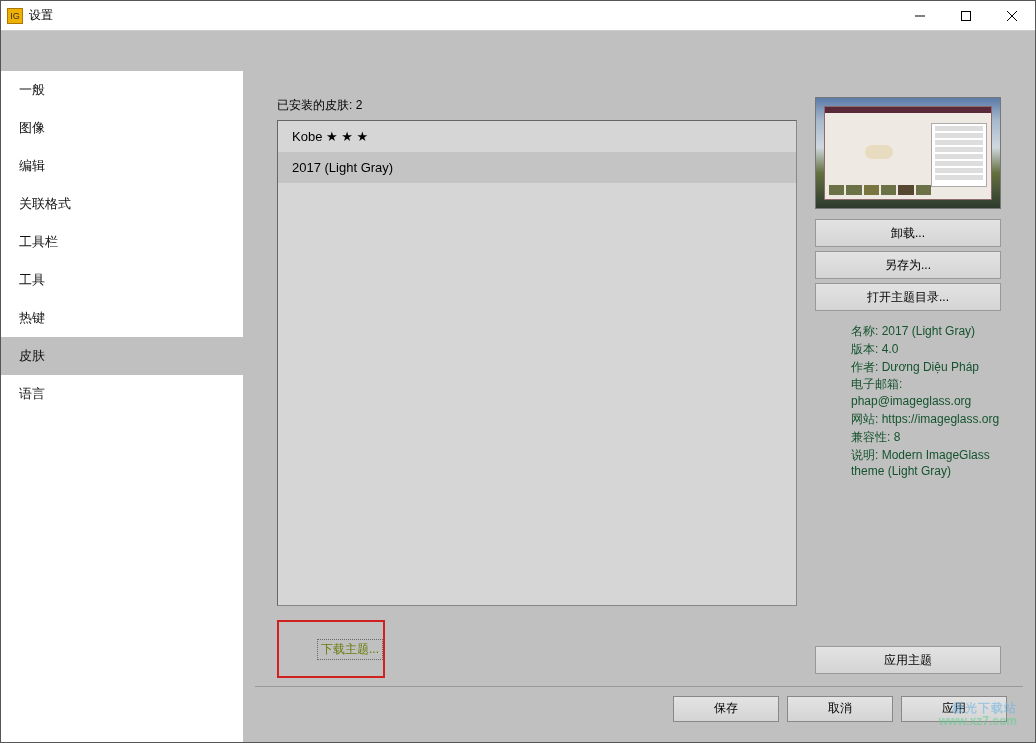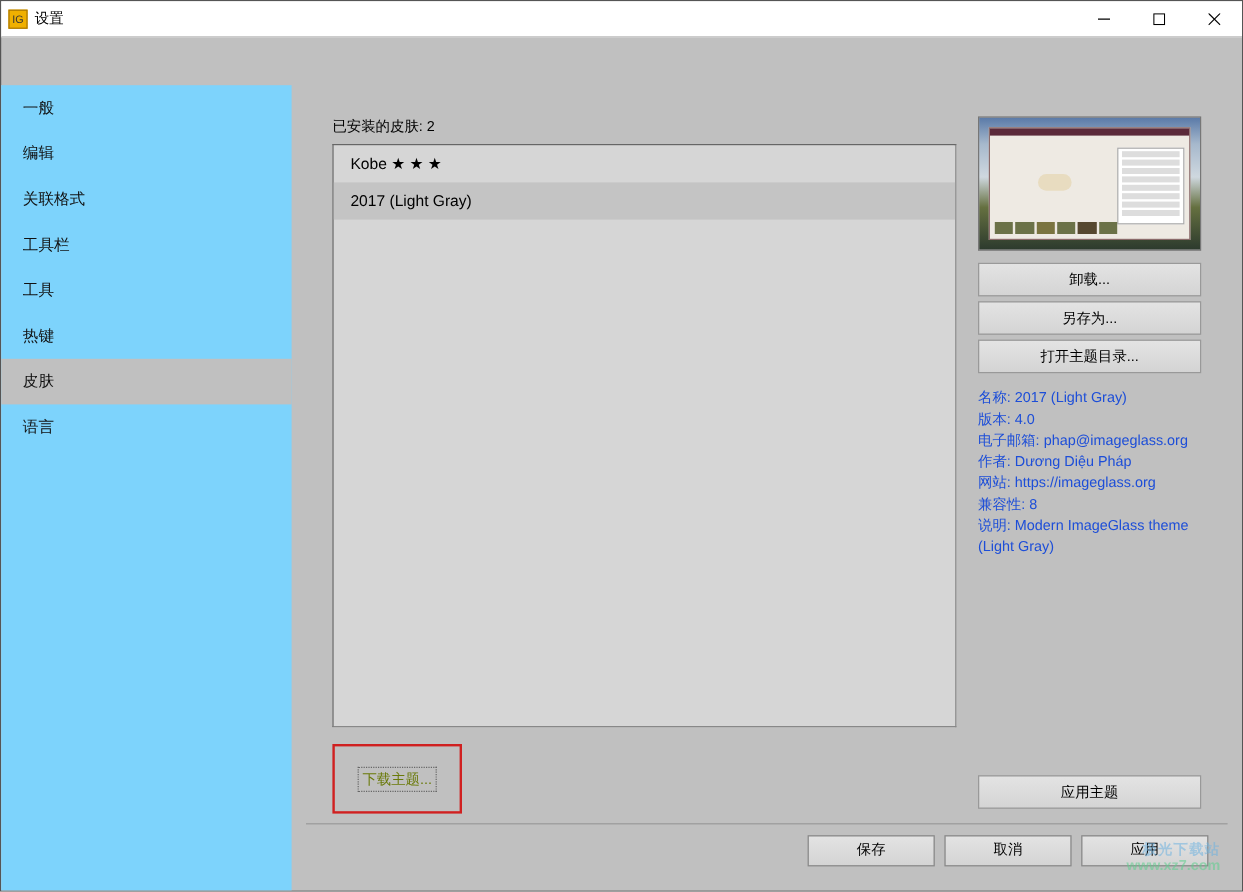--- a/index.html
+++ b/index.html
@@ -55,21 +55,21 @@
     font-family: "Segoe UI Symbol", sans-serif;
   }
   
   .content {
     flex: 1;
     display: flex;
     background: #c0c0c0;
   }
   .sidebar {
     width: 242px;
-    background: #7dd3fc;
+    background: #ffffff;
     display: flex;
     flex-direction: column;
   }
   .sidebar-item {
     padding: 10px 18px;
     font-size: 13px;
     color: #111;
     cursor: default;
   }
   .sidebar-item.active {
@@ -112,21 +112,21 @@
   .skin-row.selected {
     background: #c4c4c4;
   }
   .download-link-box {
     margin-top: 14px;
     border: 2px solid #d02020;
     width: 108px;
     height: 58px;
     display: flex;
     align-items: center;
-    justify-content: center;
+    justify-content: flex-end;
   }
   .download-link {
     color: #6a7a0a;
     font-size: 12px;
     text-decoration: none;
     border: 1px dotted #666;
     padding: 1px 3px;
     cursor: pointer;
   }
   
@@ -180,21 +180,22 @@
     display: flex;
     align-items: center;
     justify-content: center;
     cursor: default;
   }
   
   .theme-info {
     margin-top: 8px;
     font-size: 12px;
     line-height: 1.4;
-    color: #1d4ed8;
+    color: #14532d;
+    margin-left: 36px;
   }
   .theme-info div { margin-bottom: 1px; }
   
   .footer {
     height: 44px;
     background: #c0c0c0;
     display: flex;
     align-items: center;
     justify-content: flex-end;
     padding-right: 16px;
@@ -260,20 +261,21 @@
             <line x1="10" y1="0" x2="0" y2="10" stroke="#000" stroke-width="1"></line>
           </svg>
       </div>
     </div>
   </div>
 
   <div class="content">
 
     <div class="sidebar">
       <div class="sidebar-item">一般</div>
+      <div class="sidebar-item">图像</div>
       <div class="sidebar-item">编辑</div>
       <div class="sidebar-item">关联格式</div>
       <div class="sidebar-item">工具栏</div>
       <div class="sidebar-item">工具</div>
       <div class="sidebar-item">热键</div>
       <div class="sidebar-item active">皮肤</div>
       <div class="sidebar-item">语言</div>
     </div>
 
     <div class="main">
@@ -316,22 +318,22 @@
             </div>
           </div>
 
           <div class="right-btn">卸载...</div>
           <div class="right-btn">另存为...</div>
           <div class="right-btn">打开主题目录...</div>
 
           <div class="theme-info">
             <div><span>名称:</span> <span>2017 (Light Gray)</span></div>
             <div><span>版本:</span> <span>4.0</span></div>
+            <div><span>作者:</span> <span>Dương Diệu Pháp</span></div>
             <div><span>电子邮箱:</span> <span>phap@imageglass.org</span></div>
-            <div><span>作者:</span> <span>Dương Diệu Pháp</span></div>
             <div><span>网站:</span> <span>https://imageglass.org</span></div>
             <div><span>兼容性:</span> <span>8</span></div>
             <div><span>说明:</span> <span>Modern ImageGlass theme (Light Gray)</span></div>
           </div>
 
           <div style="flex:1"></div>
           <div class="right-btn" style="margin-top:auto;">应用主题</div>
         </div>
 
       </div>

